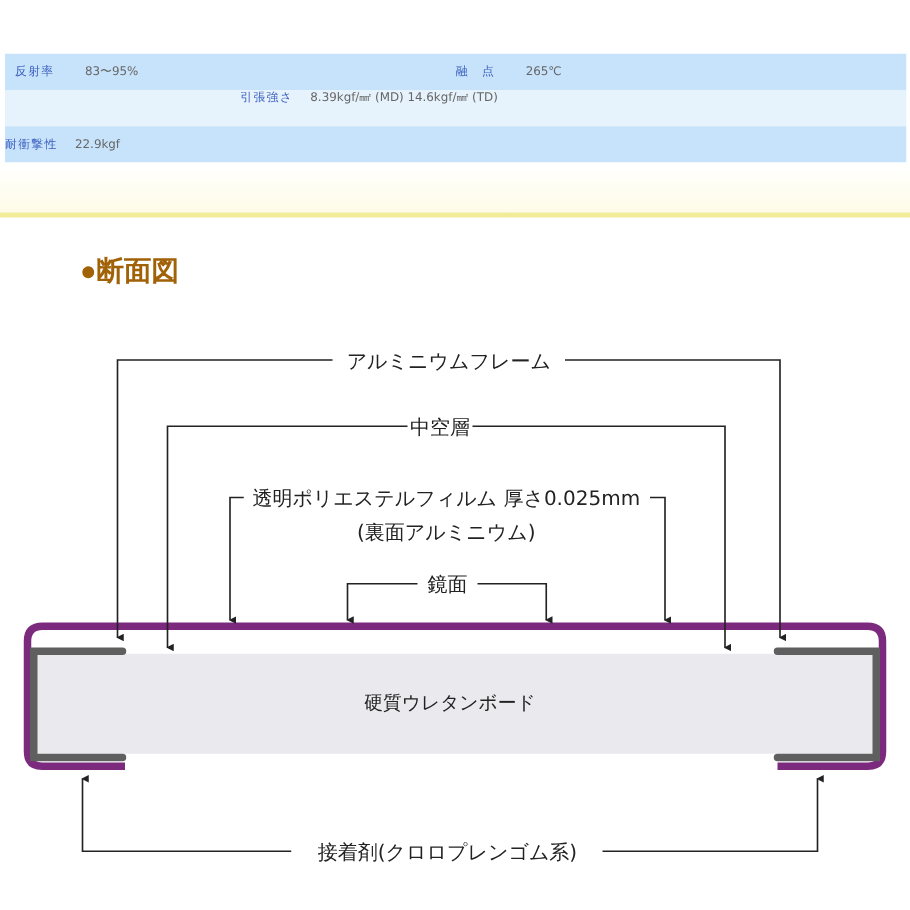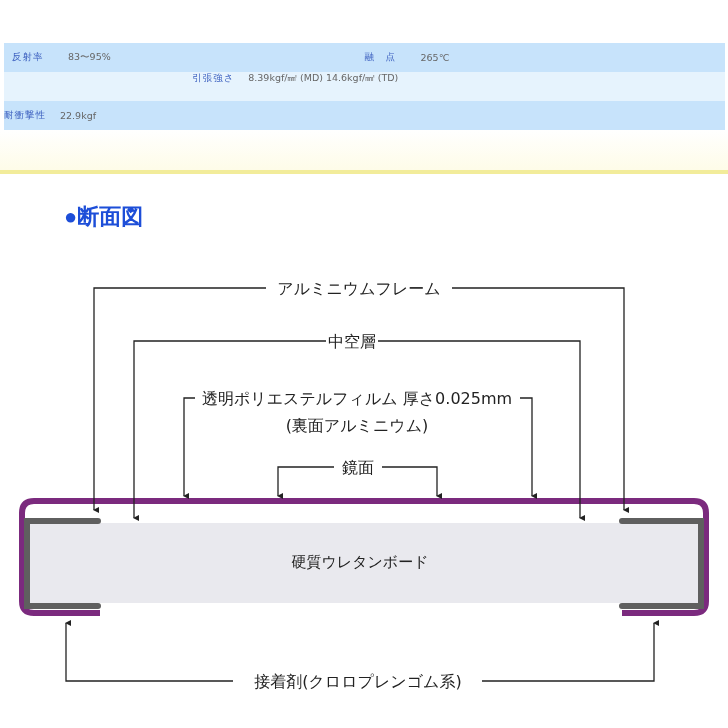--- a/index.html
+++ b/index.html
@@ -7,21 +7,21 @@
   .spec-table{position:absolute;left:4px;top:43px;width:721px;}
   .row{display:flex;height:29px;align-items:center;font-size:9.5px;}
   .row.odd{background:#c7e3fb;}
   .row.even{background:#e6f3fd;flex-direction:column;}
   .cell{display:flex;width:50%;align-items:center;}
   .lbl{color:#3b5fbf;width:48px;padding-left:8px;letter-spacing:1px;white-space:nowrap;}
   .val{color:#666;padding-left:8px;white-space:nowrap;}
   .cell.right .lbl{padding-left:0;}
   .band{position:absolute;left:0;top:130px;width:728px;height:40px;background:linear-gradient(#fff,#fefce8);}
   .yellow-line{position:absolute;left:0;top:170px;width:728px;height:4px;background:#f2ec9a;}
-  .section-title{position:absolute;left:64px;top:202px;font-size:22px;font-weight:bold;color:#1d4ed8;font-family:Liberation Mono, monospace;}
+  .section-title{position:absolute;left:64px;top:202px;font-size:22px;font-weight:bold;color:#a16207;font-family:Liberation Mono, monospace;}
   svg{position:absolute;left:0;top:0;}
   .dtext{font-family:"DejaVu Sans",sans-serif;fill:#222;}
 </style>
 </head>
 <body>
 
 <div class="spec-table">
   <div class="row odd">
     <div class="cell">
       <span class="lbl">反射率</span>

